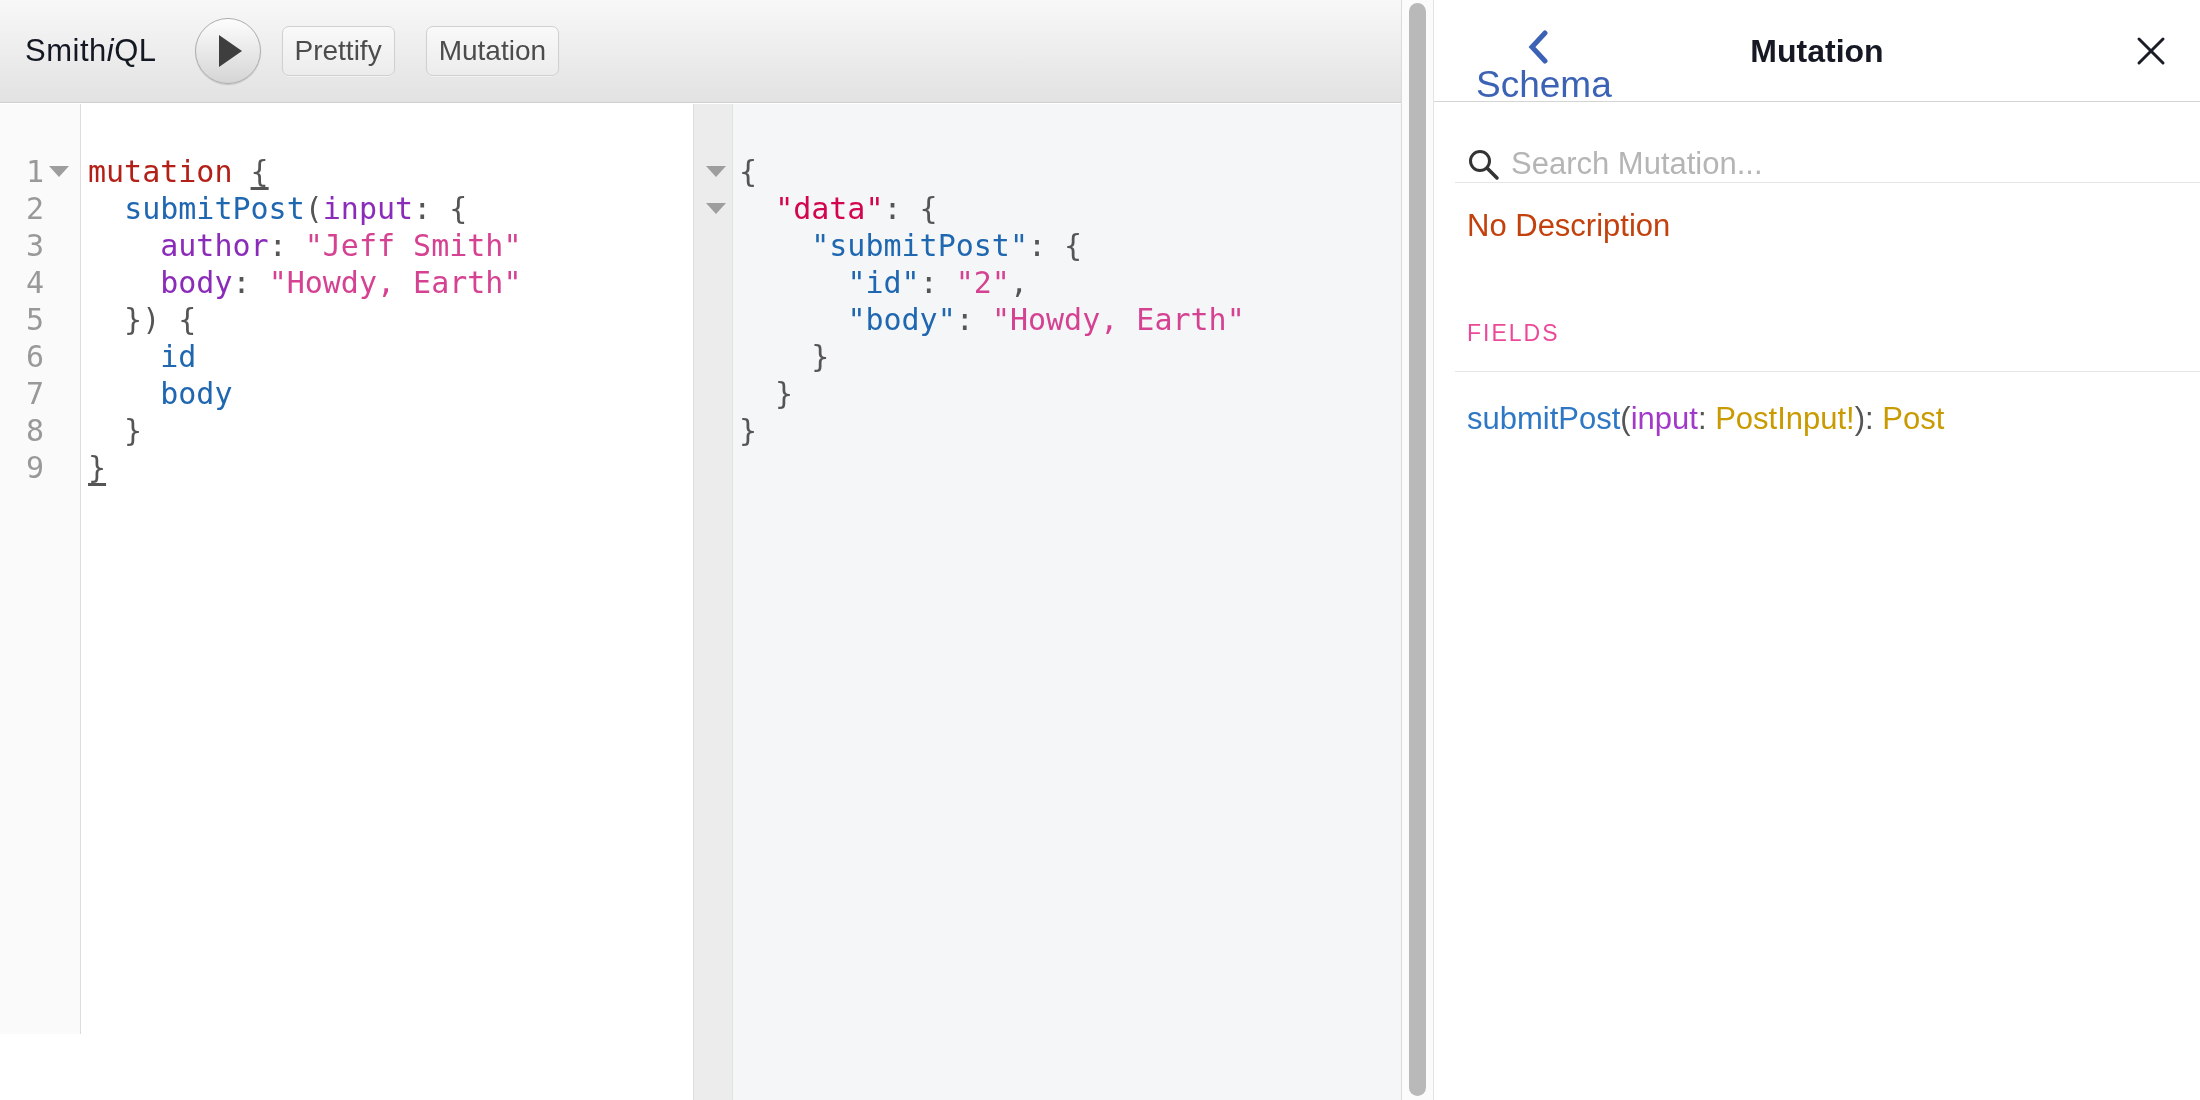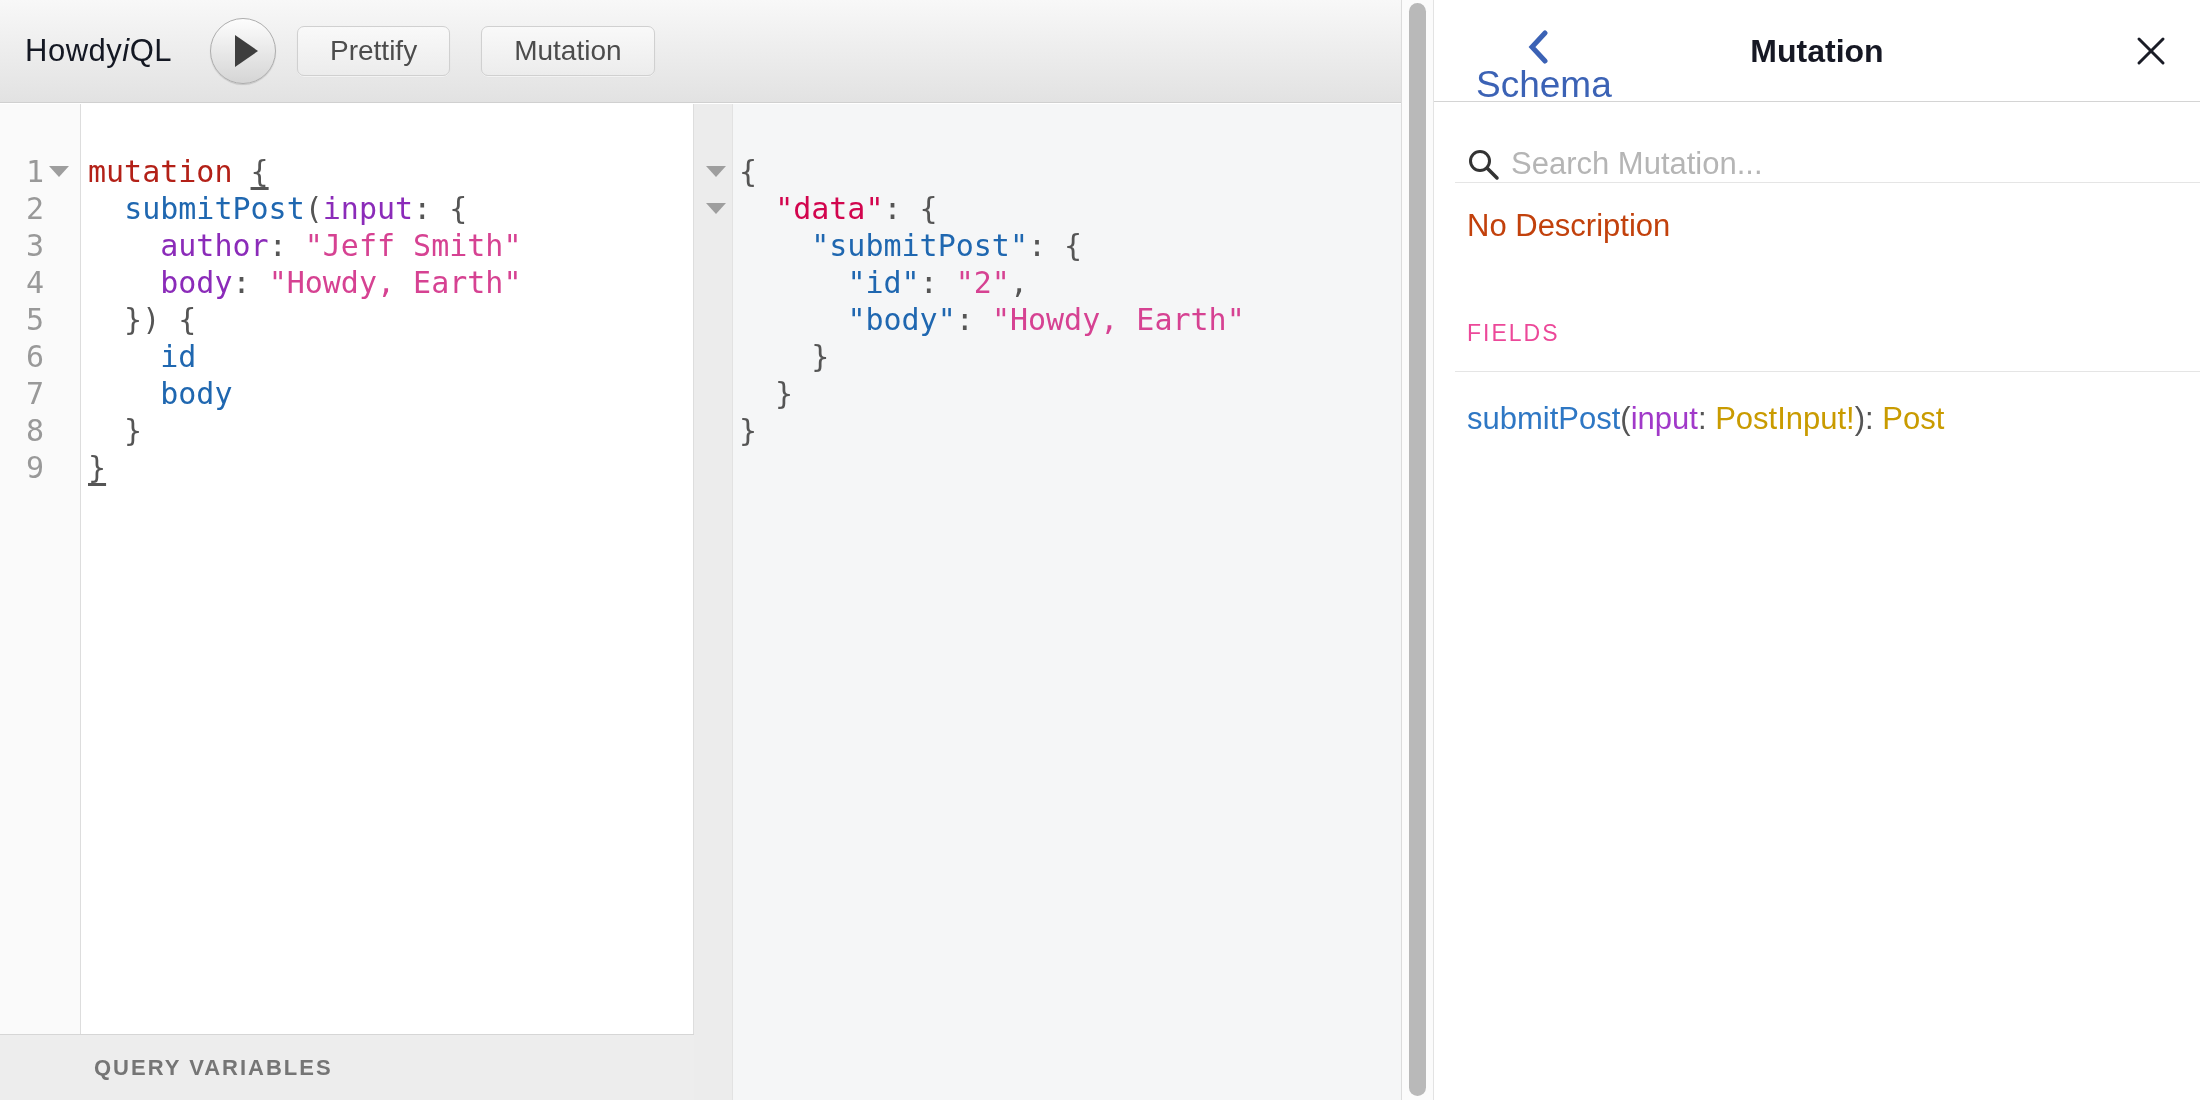--- a/index.html
+++ b/index.html
@@ -14,21 +14,21 @@
              display:flex; align-items:center; }
   .logo { margin-left:25px; font-size:31px; color:#141823; letter-spacing:0.5px; }
   .logo em { font-style:italic; }
   .execute-btn { margin-left:38px; width:66px; height:66px; border-radius:50%;
              background:linear-gradient(#fdfdfd,#d5d5d5); border:1px solid #adadad;
              box-shadow:0 1px 1px rgba(0,0,0,.15);
              display:flex; align-items:center; justify-content:center; cursor:pointer; }
   .play-tri { width:0; height:0; margin-left:6px;
              border-top:16px solid transparent; border-bottom:16px solid transparent;
              border-left:23px solid #3e3e3e; }
-  .tb-btn { margin-left:21px; height:50px; padding:0 32px; border-radius:7px;
+  .tb-btn { margin-left:21px; height:50px; padding:0 12px; border-radius:7px;
              background:linear-gradient(#f9f9f9,#ececec); border:1px solid #d0d0d0;
              box-shadow:0 1px 0 rgba(255,255,255,.7), 0 1px 1px rgba(0,0,0,.08);
              font-size:28px; color:#4c4c4c; display:flex; align-items:center; cursor:pointer; }
   .tb-btn + .tb-btn { margin-left:31px; }
 
   
   .query-pane { position:absolute; left:0; top:104px; width:694px; bottom:0;
                 background:#fff; border-right:1px solid #ddd; }
   .q-gutter-bg { position:absolute; left:0; top:0; bottom:66px; width:81px;
                 background:#fafafa; border-right:1px solid #ddd; }
@@ -97,21 +97,21 @@
   .tk-da { color:#a139c9; }
   .tk-dt { color:#c99b00; }
   .tk-dp { color:#555; }
 </style>
 </head>
 <body>
 
 <div class="app">
 
   <div class="toolbar">
-    <div class="logo"><span>Howdy</span><em>i</em><span>QL</span></div>
+    <div class="logo"><span>Smith</span><em>i</em><span>QL</span></div>
     <div class="execute-btn">
       <div class="play-tri"></div>
     </div>
     <button class="tb-btn">Prettify</button>
     <button class="tb-btn">Mutation</button>
   </div>
 
   <div class="query-pane">
     <div class="q-gutter-bg"></div>
     <div class="q-code">
@@ -156,23 +156,20 @@
           <span class="ln">8</span>
           <span class="fold-cell"></span>
           <span class="code"><span class="tk-p">  }</span></span>
         </div>
         <div class="cm-line">
           <span class="ln">9</span>
           <span class="fold-cell"></span>
           <span class="code"><span class="tk-p tk-u">}</span></span>
         </div>
       </div>
-    <div class="variables-bar">
-      <div class="variables-title">QUERY VARIABLES</div>
-    </div>
   </div>
 
   <div class="response-pane">
     <div class="r-gutter-bg"></div>
     <div class="r-code">
         <div class="cm-line">
           <span class="fold-cell">
             <span class="fold-arrow"></span>
           </span>
           <span class="code"><span class="tk-p">{</span></span>

